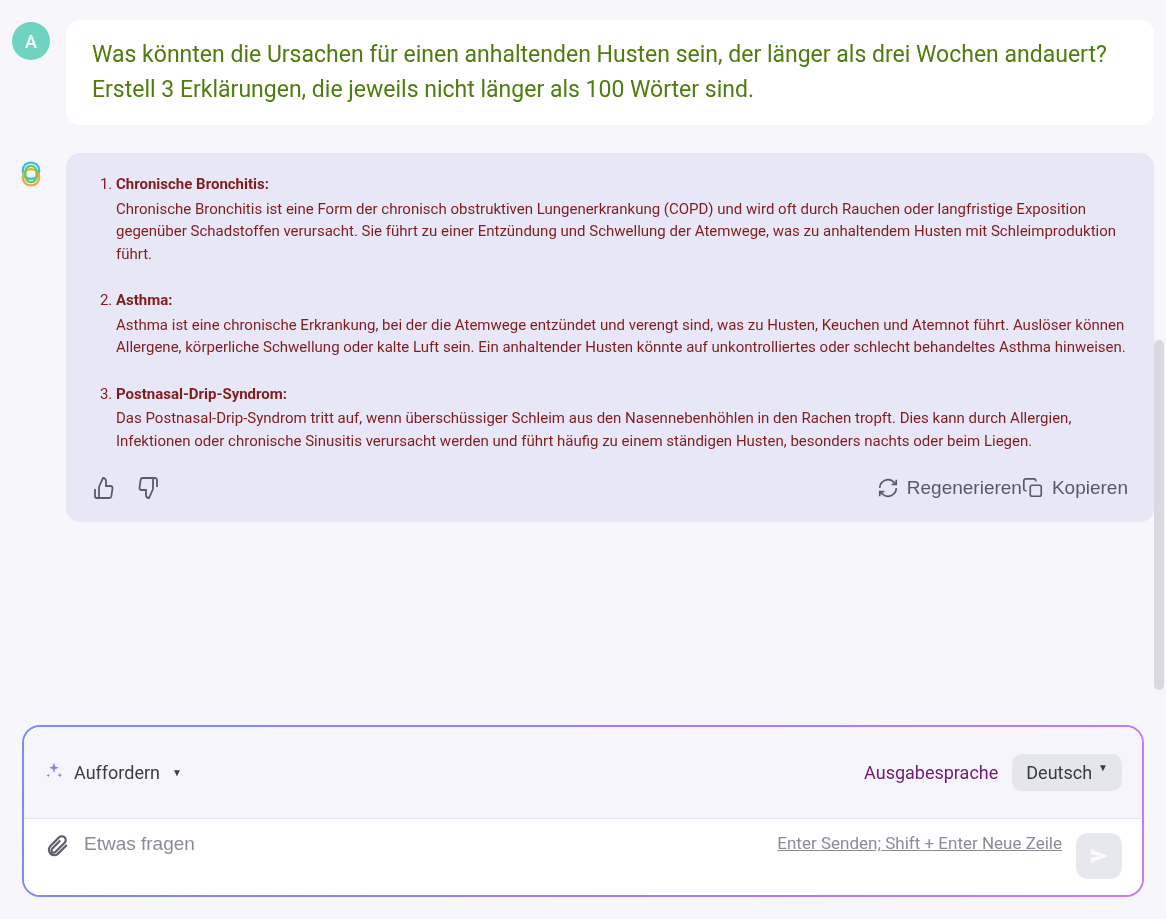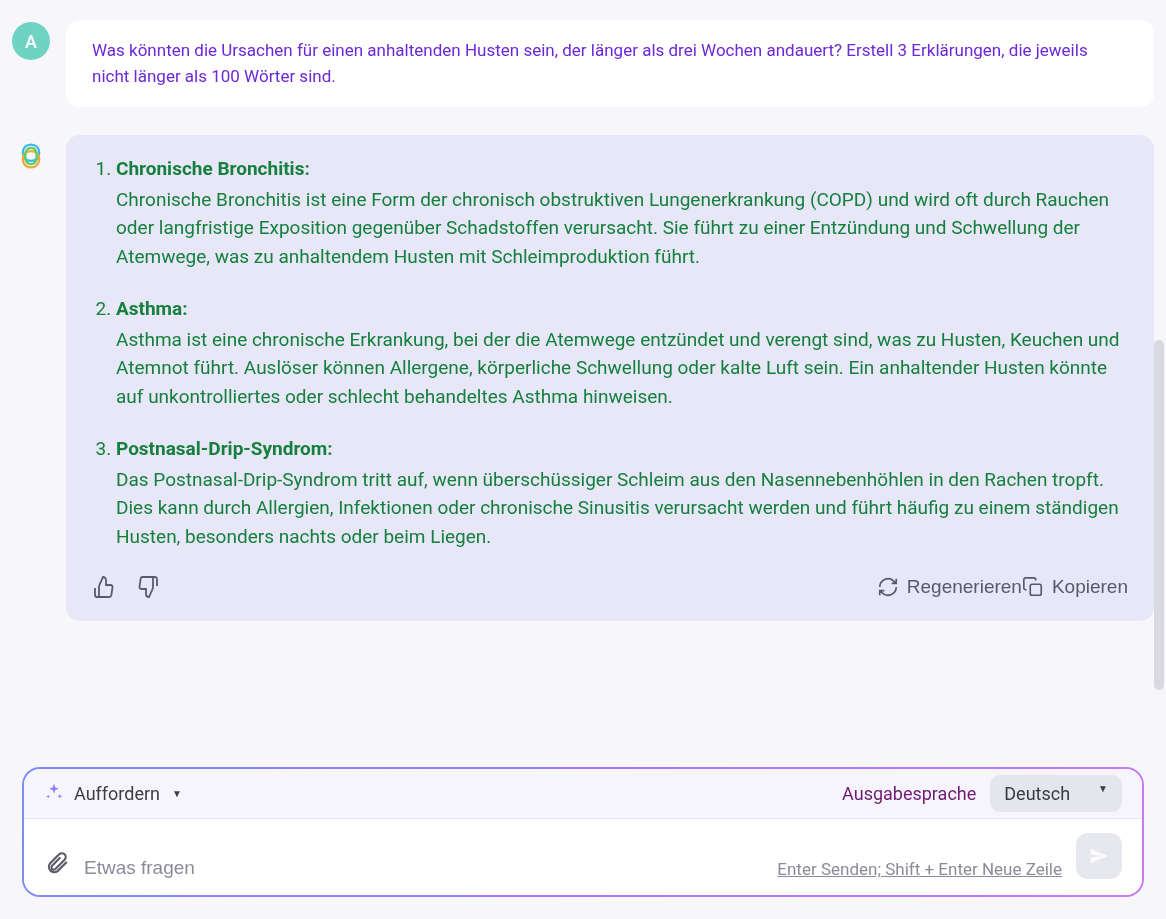--- a/index.html
+++ b/index.html
@@ -35,36 +35,36 @@
     display: flex; align-items: center; justify-content: center;
     flex-shrink: 0;
     margin-top: 2px;
   }
   .avatar-bot svg { width: 26px; height: 26px; }
   .user-bubble {
     background: #fff;
     border-radius: 14px;
     padding: 18px 26px;
     flex: 1;
-    font-size: 17px;
+    font-size: 23px;
     line-height: 1.5;
-    color: #6d28d9;
+    color: #4d7c0f;
   }
   .bot-bubble {
     background: #e8e7f8;
     border-radius: 14px;
     padding: 20px 26px 22px 26px;
     flex: 1;
   }
   .answer-list {
     list-style: decimal;
     padding-left: 24px;
-    font-size: 19px;
+    font-size: 15px;
     line-height: 1.5;
-    color: #15803d;
+    color: #7f1d1d;
   }
   .answer-list li { margin-bottom: 24px; }
   .answer-list li:last-child { margin-bottom: 24px; }
   .answer-title { font-weight: 700; }
   .answer-body { display: block; margin-top: 2px; }
   .action-row {
     display: flex;
     justify-content: space-between;
     align-items: center;
     margin-top: 16px;
@@ -90,45 +90,45 @@
     background: #fff;
     border-radius: 18px;
     border: 2px solid transparent;
     background-image: linear-gradient(#fff,#fff), linear-gradient(120deg,#7b8cf6,#a17bf6,#c77bf6);
     background-origin: border-box;
     background-clip: content-box, border-box;
     overflow: hidden;
   }
   .input-top {
     display: flex; justify-content: space-between; align-items: center;
-    padding: 6px 20px;
+    padding: 27px 20px;
     background: #f5f5fb;
     border-bottom: 1px solid #e4e4ee;
   }
   .mode-selector {
     display: flex; align-items: center; gap: 10px;
     color: #3d3d4a; font-size: 18px;
     cursor: pointer;
   }
   .sparkle { color: #8d7cf6; }
   .dropdown-caret {
     font-size: 10px; color: #3d3d4a; margin-left: 2px;
   }
   .lang-area { display: flex; align-items: center; gap: 14px; }
   .lang-label { color: #701a75; font-size: 18px; }
   .lang-select {
     background: #e5e5ec;
     border-radius: 10px;
     padding: 8px 14px;
-    display: flex; align-items: flex-start; gap: 26px;
+    display: flex; align-items: flex-start; gap: 4px;
     color: #3a3a46; font-size: 18px;
     cursor: pointer;
   }
   .input-bottom {
-    display: flex; align-items: flex-end;
+    display: flex; align-items: flex-start;
     padding: 14px 20px 16px 20px;
     gap: 14px;
     background: #fff;
   }
   .attach-btn {
     background: none; border: none; cursor: pointer;
   }
   .attach-btn svg { width: 26px; height: 26px; stroke: #5c5c6a; }
   .chat-input {
     flex: 1;

